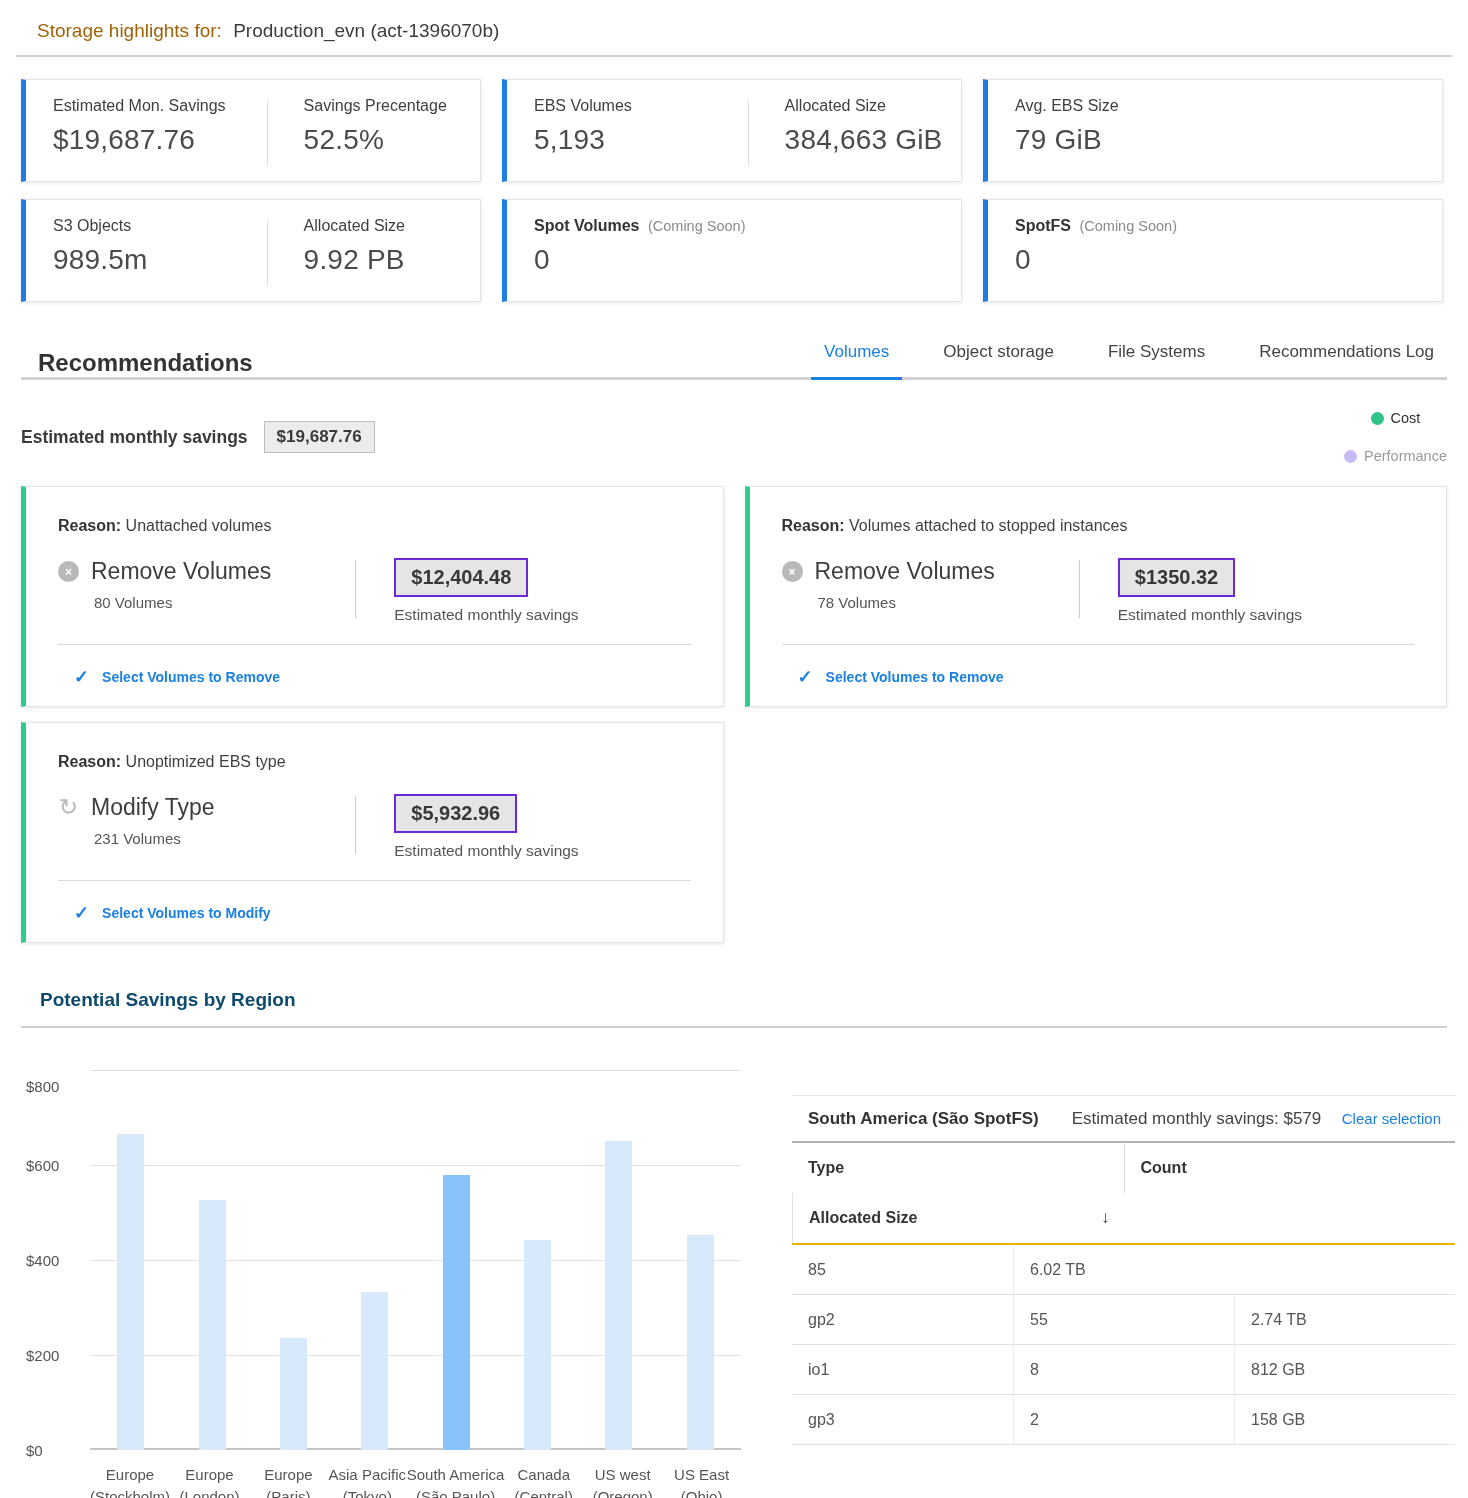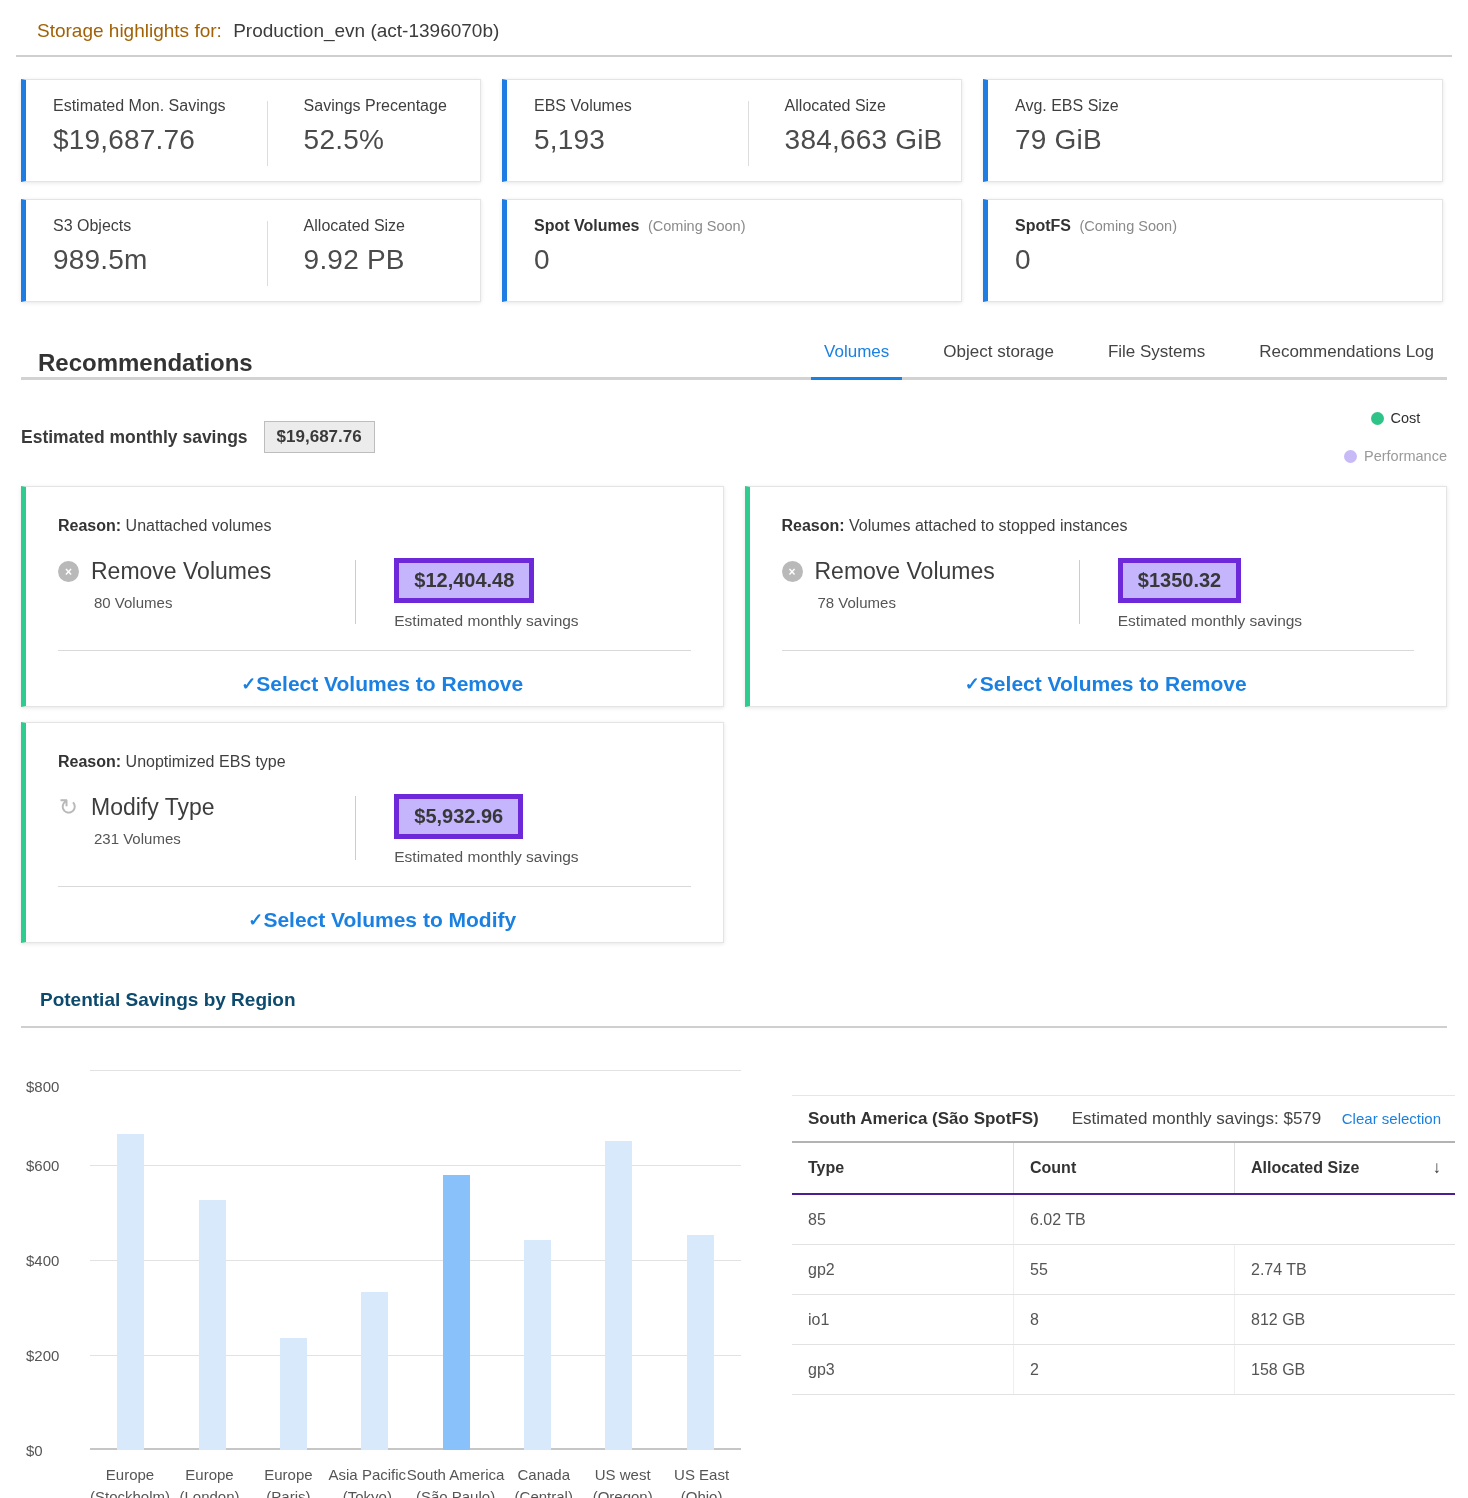--- a/index.html
+++ b/index.html
@@ -95,27 +95,27 @@
   }
   .circle-x-icon::before { content: "\00d7"; }
   .refresh-icon { color: #b9b9b9; font-size: 23px; line-height: 21px; width: 21px; text-align: center; flex: 0 0 auto; }
   .refresh-icon::before { content: "\21bb"; }
   .action-title { font-size: 23px; color: #3d3d3d; }
   .action-count { font-size: 15px; color: #555; margin: 9px 0 0 36px; }
   .action-vdiv { width: 1px; background: #ccc; margin: 2px 0 6px 0; }
   .action-right { padding-left: 38px; }
   .savings-box {
     display: inline-block; font-size: 20px; font-weight: bold; color: #383838;
-    background: #c4b5fd; border: 5px solid #6d28d9; padding: 6px 15px;
+    background: #e5e5e5; border: 2px solid #6d28d9; padding: 6px 15px;
   }
   .savings-sub { font-size: 15.5px; color: #555; margin-top: 9px; }
   .card-hr { height: 1px; background: #d9d9d9; margin-top: 20px; }
   .card-link {
-    display: flex; align-items: center; padding: 21px 0 0 16px;
-    color: #1a80e1; font-size: 21px; font-weight: bold; cursor: pointer; justify-content: center;
+    display: flex; align-items: center; gap: 13px; padding: 21px 0 0 16px;
+    color: #1a80e1; font-size: 14px; font-weight: bold; cursor: pointer;
   }
   .check-icon { font-size: 18px; font-weight: bold; }
   .check-icon::before { content: "\2713"; }
 
   
   .region-head { margin: 46px 21px 0 21px; border-bottom: 2px solid #cfcfcf; }
   .region-title { font-size: 19px; font-weight: bold; color: #0c4a6e; padding: 0 0 15px 19px; }
   .region-body { display: flex; margin: 42px 13px 0 26px; }
 
   
@@ -143,21 +143,21 @@
 
   
   .panel { flex: 1; margin-left: 51px; margin-top: 25px; border-top: 1px solid #e6e6e6; }
   .panel-head {
     display: flex; align-items: center; height: 47px; padding: 0 14px 0 16px;
     border-bottom: 2px solid #b3b3b3;
   }
   .panel-title { font-size: 17px; font-weight: bold; color: #333; }
   .panel-sub { font-size: 17px; color: #444; margin-left: 33px; }
   .clear-link { margin-left: auto; font-size: 15px; color: #1a80e1; cursor: pointer; }
-  .tbl-header { display: grid; grid-template-columns: 1fr 1fr 1fr; border-bottom: 2px solid #4c1d95; }
+  .tbl-header { display: grid; grid-template-columns: 1fr 1fr; border-bottom: 2px solid #eab308; }
   .tbl-header .cell {
     font-size: 16px; font-weight: bold; color: #333; height: 50px;
     display: flex; align-items: center; padding: 0 14px 0 16px;
   }
   .tbl-header .cell + .cell { border-left: 1px solid #e0e0e0; }
   .sort-icon { margin-left: auto; font-size: 17px; color: #333; cursor: pointer; }
   .sort-icon::before { content: "\2193"; }
   .tbl-row { display: grid; grid-template-columns: 1fr 1fr 1fr; border-bottom: 1px solid #e2e2e2; }
   .tbl-row .cell {
     font-size: 16px; color: #555; height: 49px;

